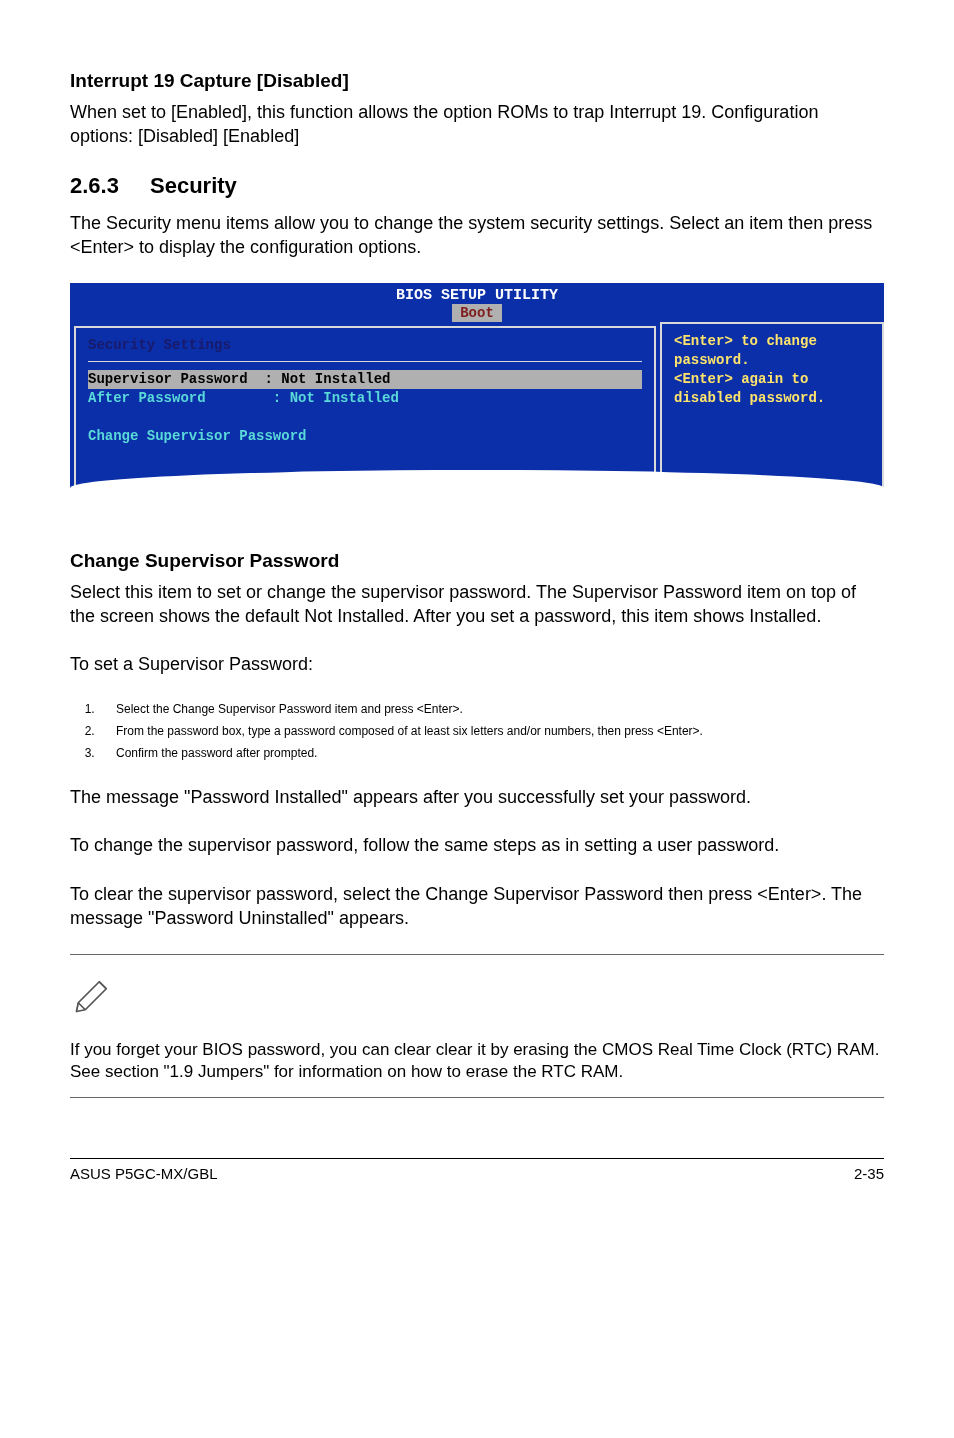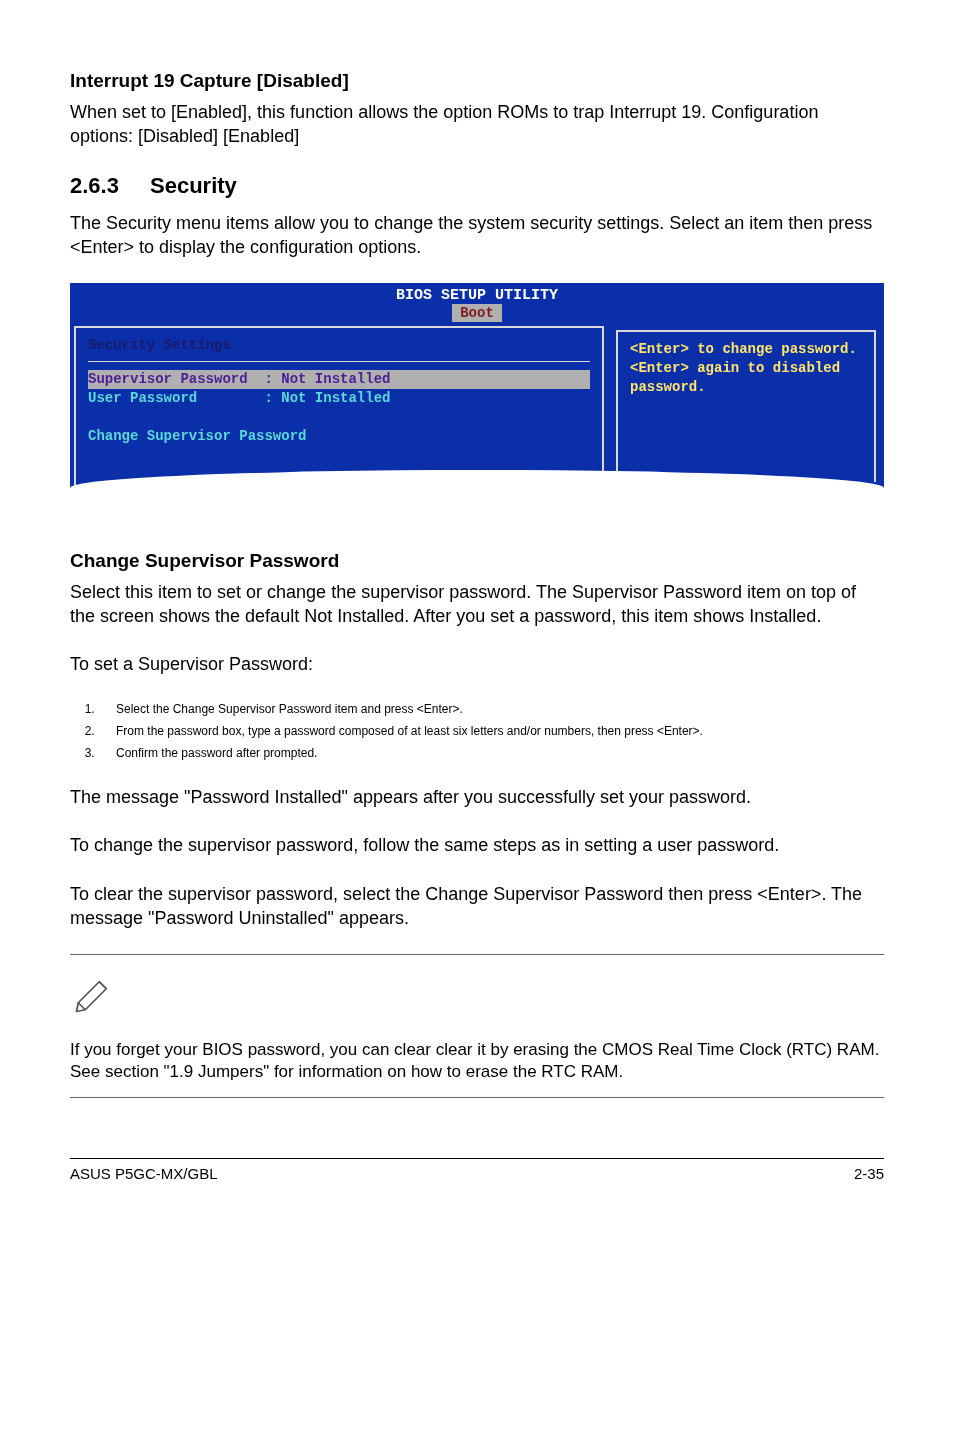--- a/index.html
+++ b/index.html
@@ -76,40 +76,40 @@
     position: relative;
   }
   .bios-left::after {
     content: "";
     position: absolute;
     left: 0; right: 0; bottom: -6px;
     height: 12px;
     background: radial-gradient(ellipse at center, rgba(255,255,255,0) 0%, rgba(255,255,255,0) 100%);
   }
   .bios-right {
-    width: 260px;
+    width: 224px;
     border: 2px solid #d9d9d9;
-    margin: 8px;
+    margin: 0;
     padding: 8px 12px 40px 12px;
     border-bottom: none;
     color: #ffe46b;
     font-weight: bold;
   }
   .bios-label-dark {
     color: #1a1a6b;
     font-weight: bold;
   }
   .bios-hr {
     border: none;
     border-top: 1.5px solid #d9d9d9;
     margin: 6px 0 8px 0;
   }
   .bios-line-inv {
     background: #b0b0b0;
-    color: #4c1d95;
+    color: #000000;
     font-weight: bold;
     display: block;
     padding: 0;
   }
   .bios-line-teal {
     color: #5ad9d9;
     font-weight: bold;
     display: block;
   }
   .bios-outer {
@@ -177,21 +177,21 @@
   <div class="bios-wrap bios-outer">
     <div class="bios-header">
       <div>BIOS SETUP UTILITY</div>
       <span class="bios-tab">Boot</span>
     </div>
     <div class="bios-body">
       <div class="bios-left">
         <span class="bios-label-dark">Security Settings</span>
         <hr class="bios-hr">
         <span class="bios-line-inv"><span>Supervisor Password</span>&nbsp;&nbsp;<span>: Not Installed</span></span>
-        <span class="bios-line-teal"><span>User Password</span>&nbsp;&nbsp;&nbsp;&nbsp;&nbsp;&nbsp;&nbsp;&nbsp;<span>: Not Installed</span></span>
+        <span class="bios-line-teal"><span>After Password</span>&nbsp;&nbsp;&nbsp;&nbsp;&nbsp;&nbsp;&nbsp;&nbsp;<span>: Not Installed</span></span>
         <br>
         <span class="bios-line-teal">Change Supervisor Password</span>
       </div>
       <div class="bios-right">
         <div>&lt;Enter&gt; to change password.</div>
         <div>&lt;Enter&gt; again to disabled password.</div>
       </div>
     </div>
   </div>
 

